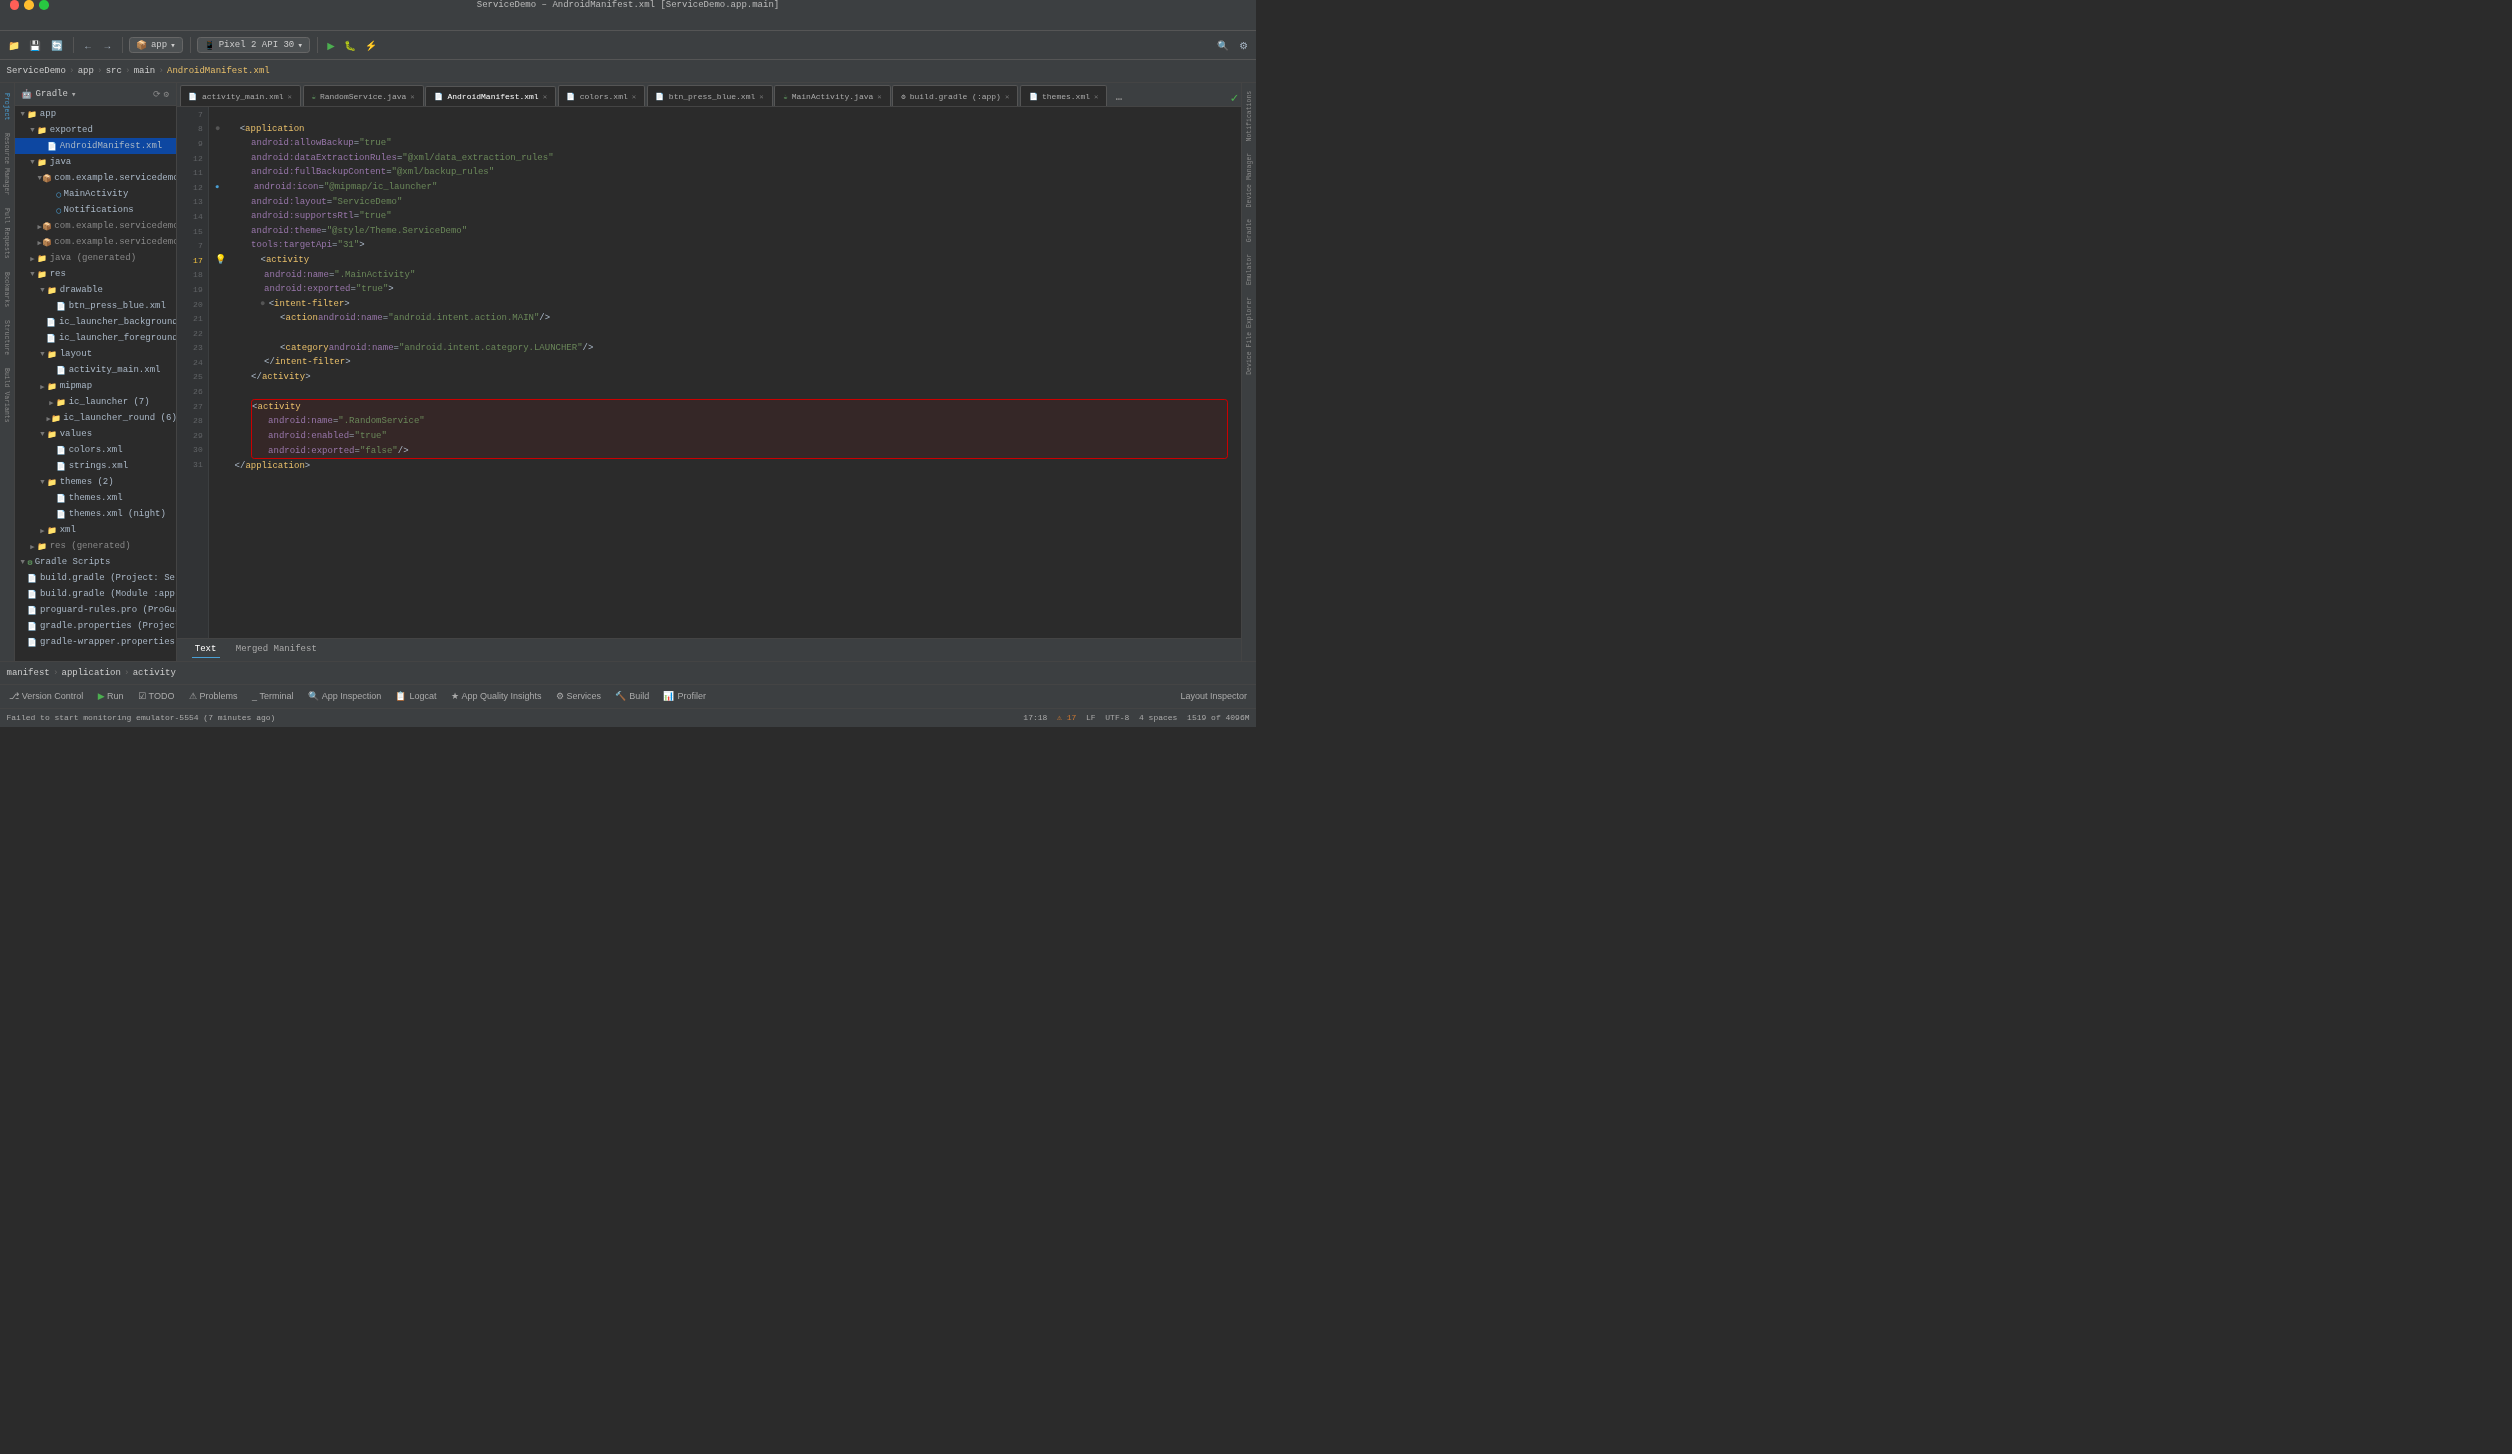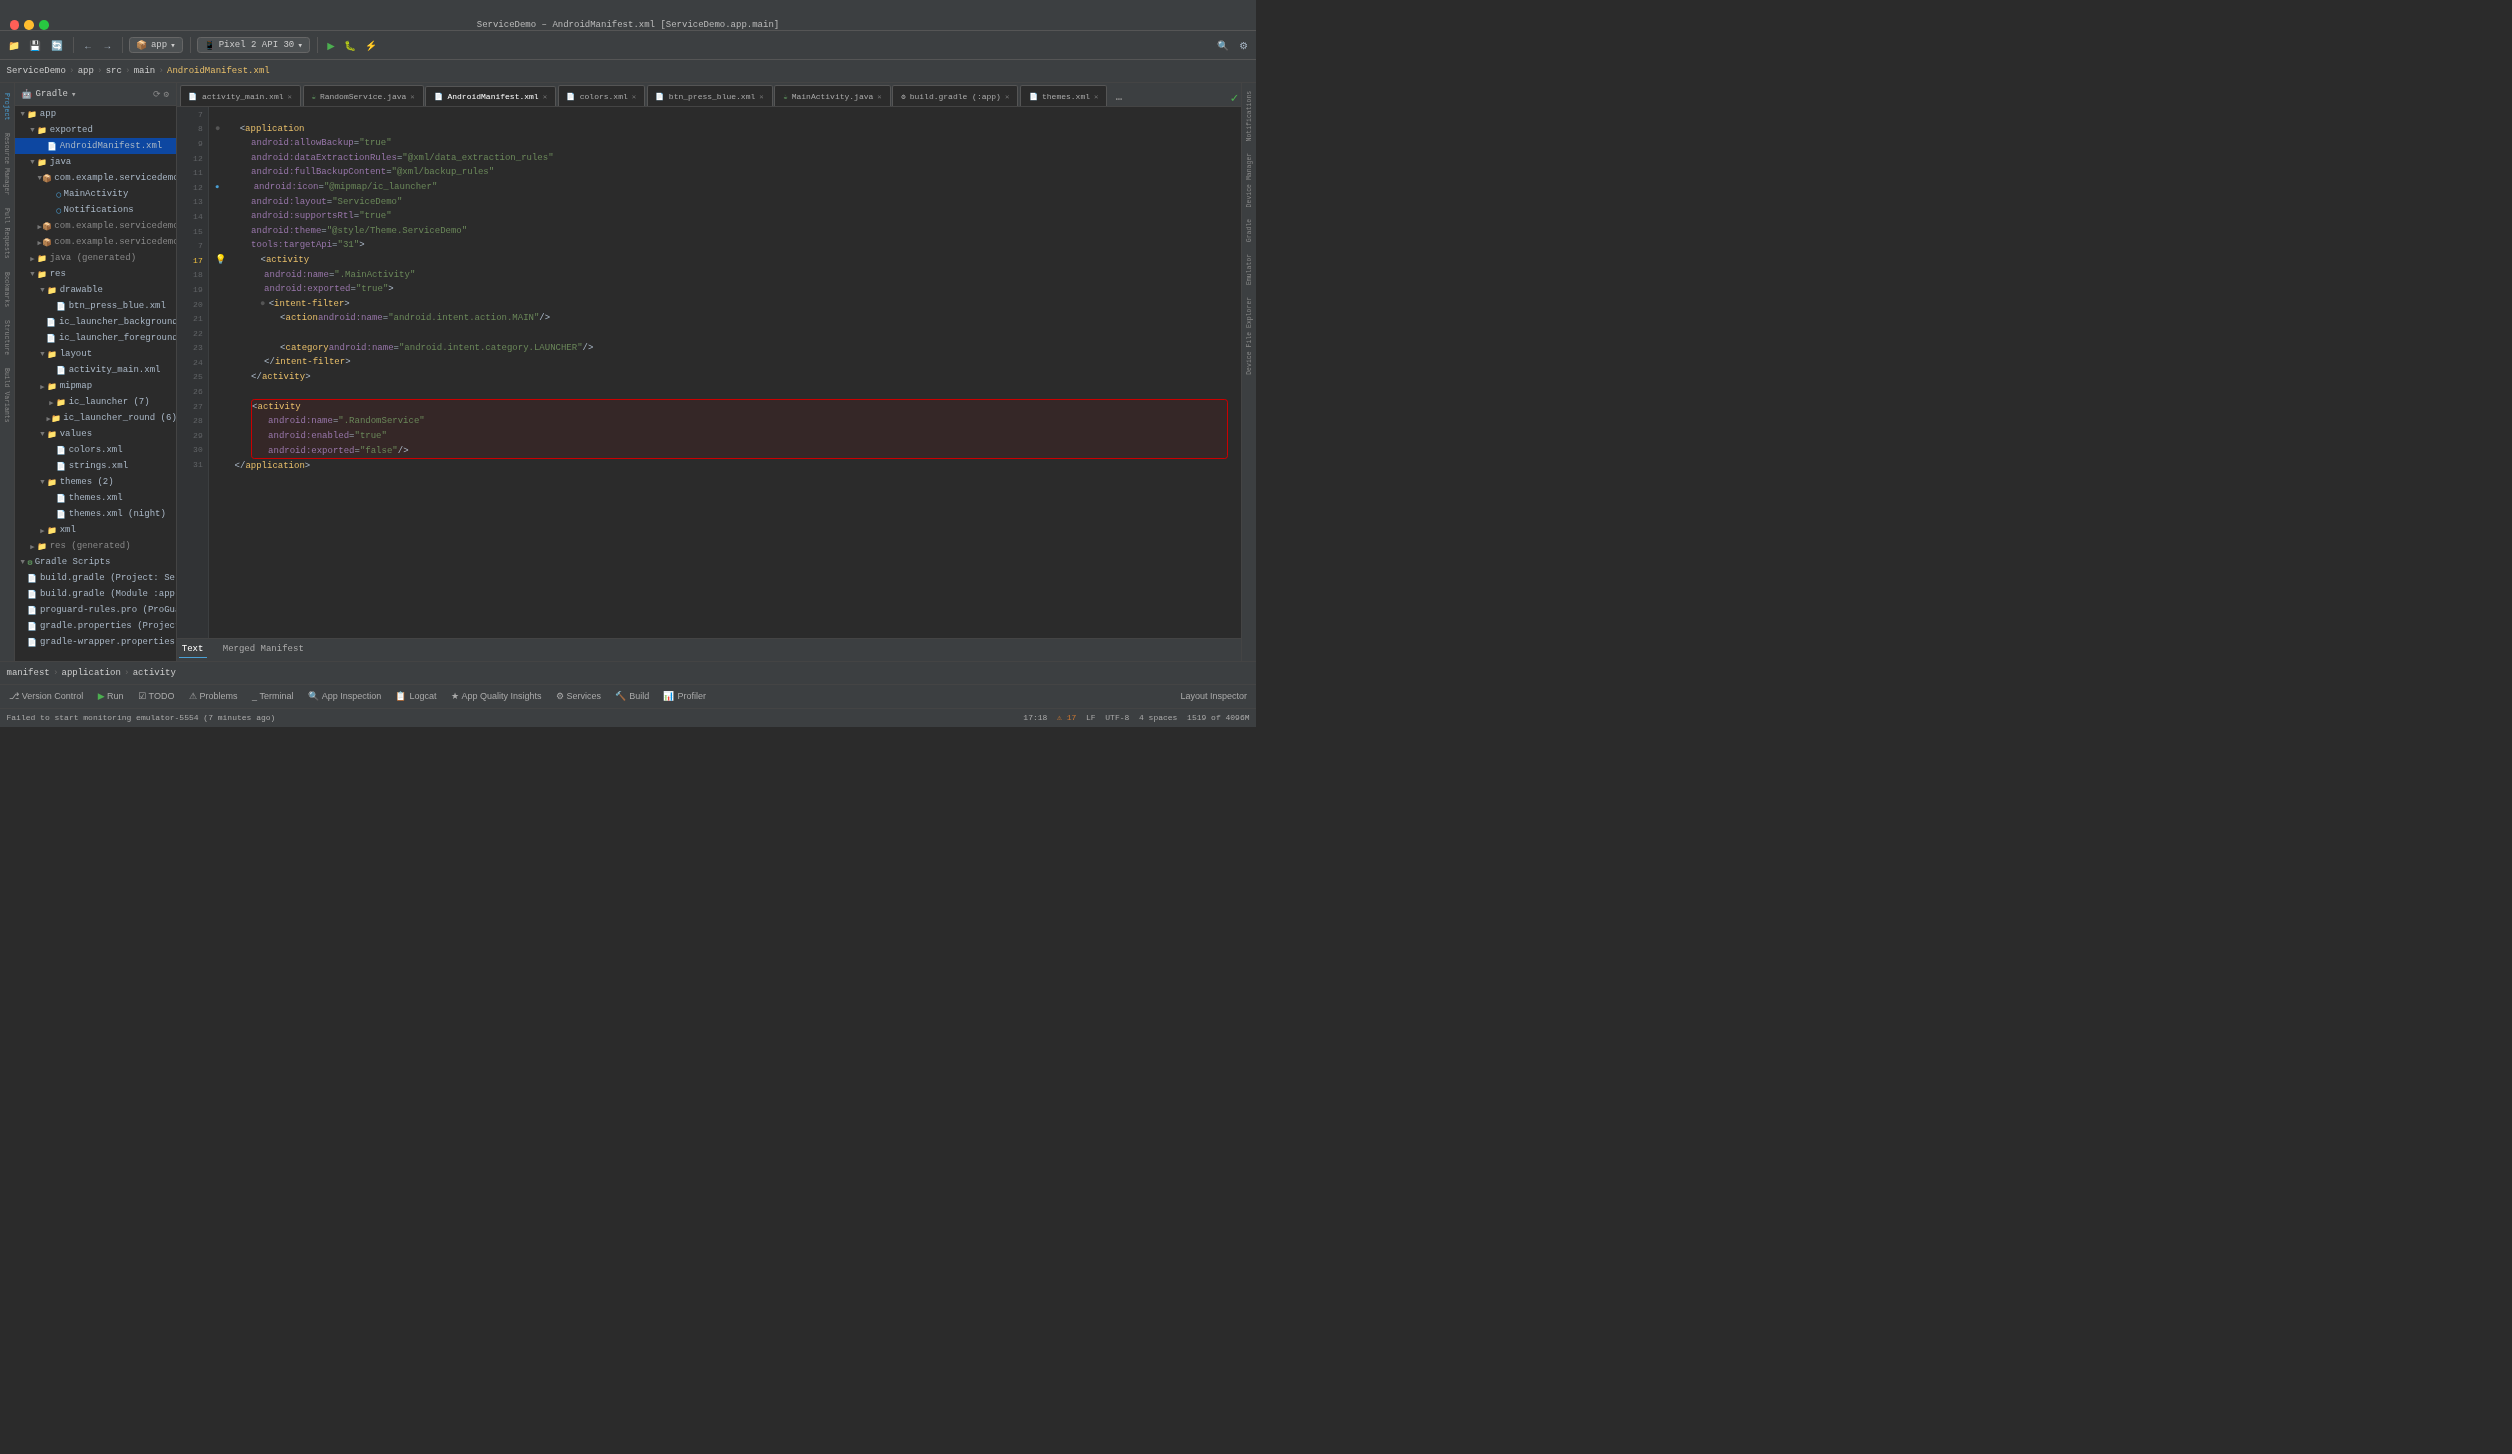--- a/index.html
+++ b/index.html
@@ -10,21 +10,21 @@
       width: 1256px;
       height: 727px;
       overflow: hidden;
       font-size: 9px;
     }
     
     .title-bar {
       background: #3c3f41;
       height: 31px;
       display: flex;
-      align-items: flex-end;
+      align-items: flex-start;
       justify-content: center;
       position: relative;
       border-bottom: 0.8px solid #555;
     }
     .traffic-lights {
       position: absolute;
       left: 9.7px;
       display: flex;
       gap: 4.9px;
     }
@@ -223,21 +223,21 @@
       cursor: pointer;
       transform: rotate(180deg);
     }
     
     .bottom-tabs {
       background: #3c3f41;
       height: 23px;
       display: flex;
       align-items: center;
       border-top: 0.8px solid #444;
-      padding: 0 2px;
+      padding: 0 15px;
       gap: 13px;
       font-size: 9px;
     }
     .bottom-tab {
       color: #aaa;
       cursor: pointer;
       padding: 3.2px 3.2px;
       border-bottom: 1.6px solid transparent;
     }
     .bottom-tab.active {

